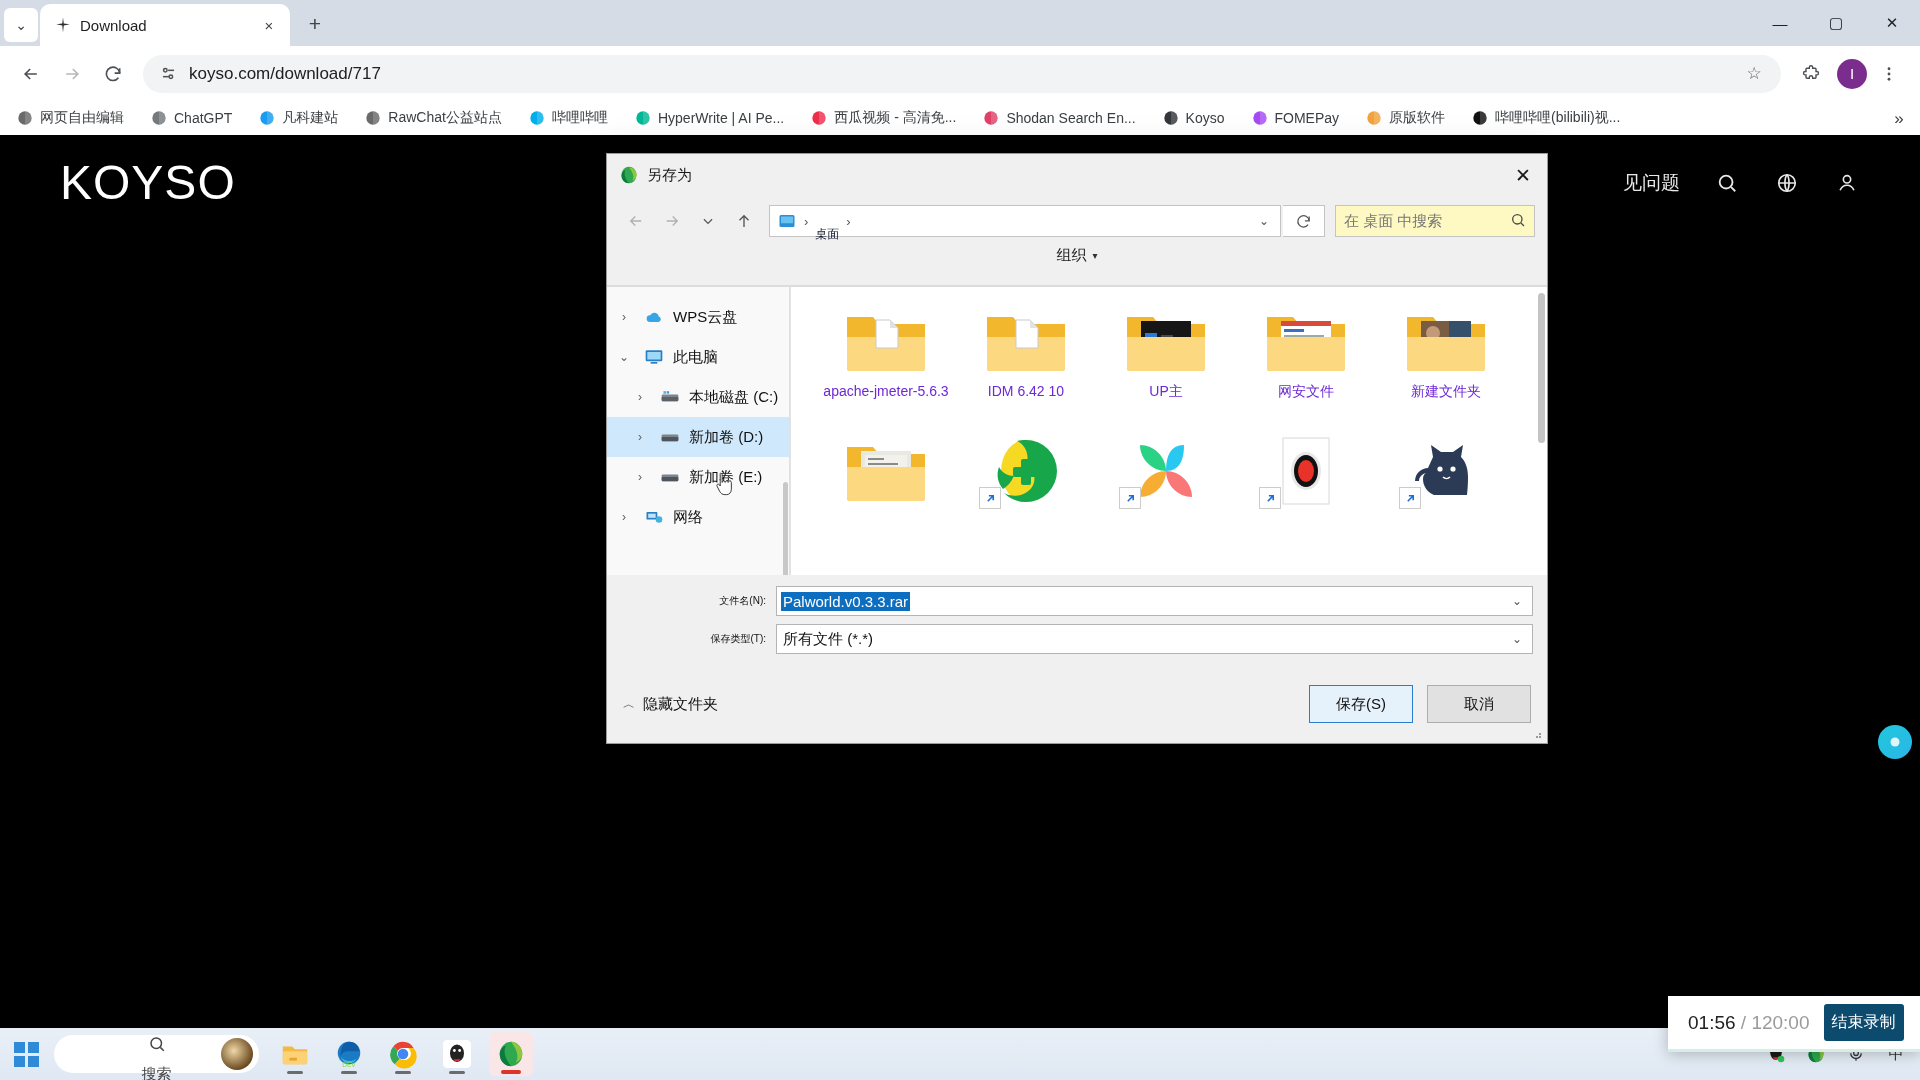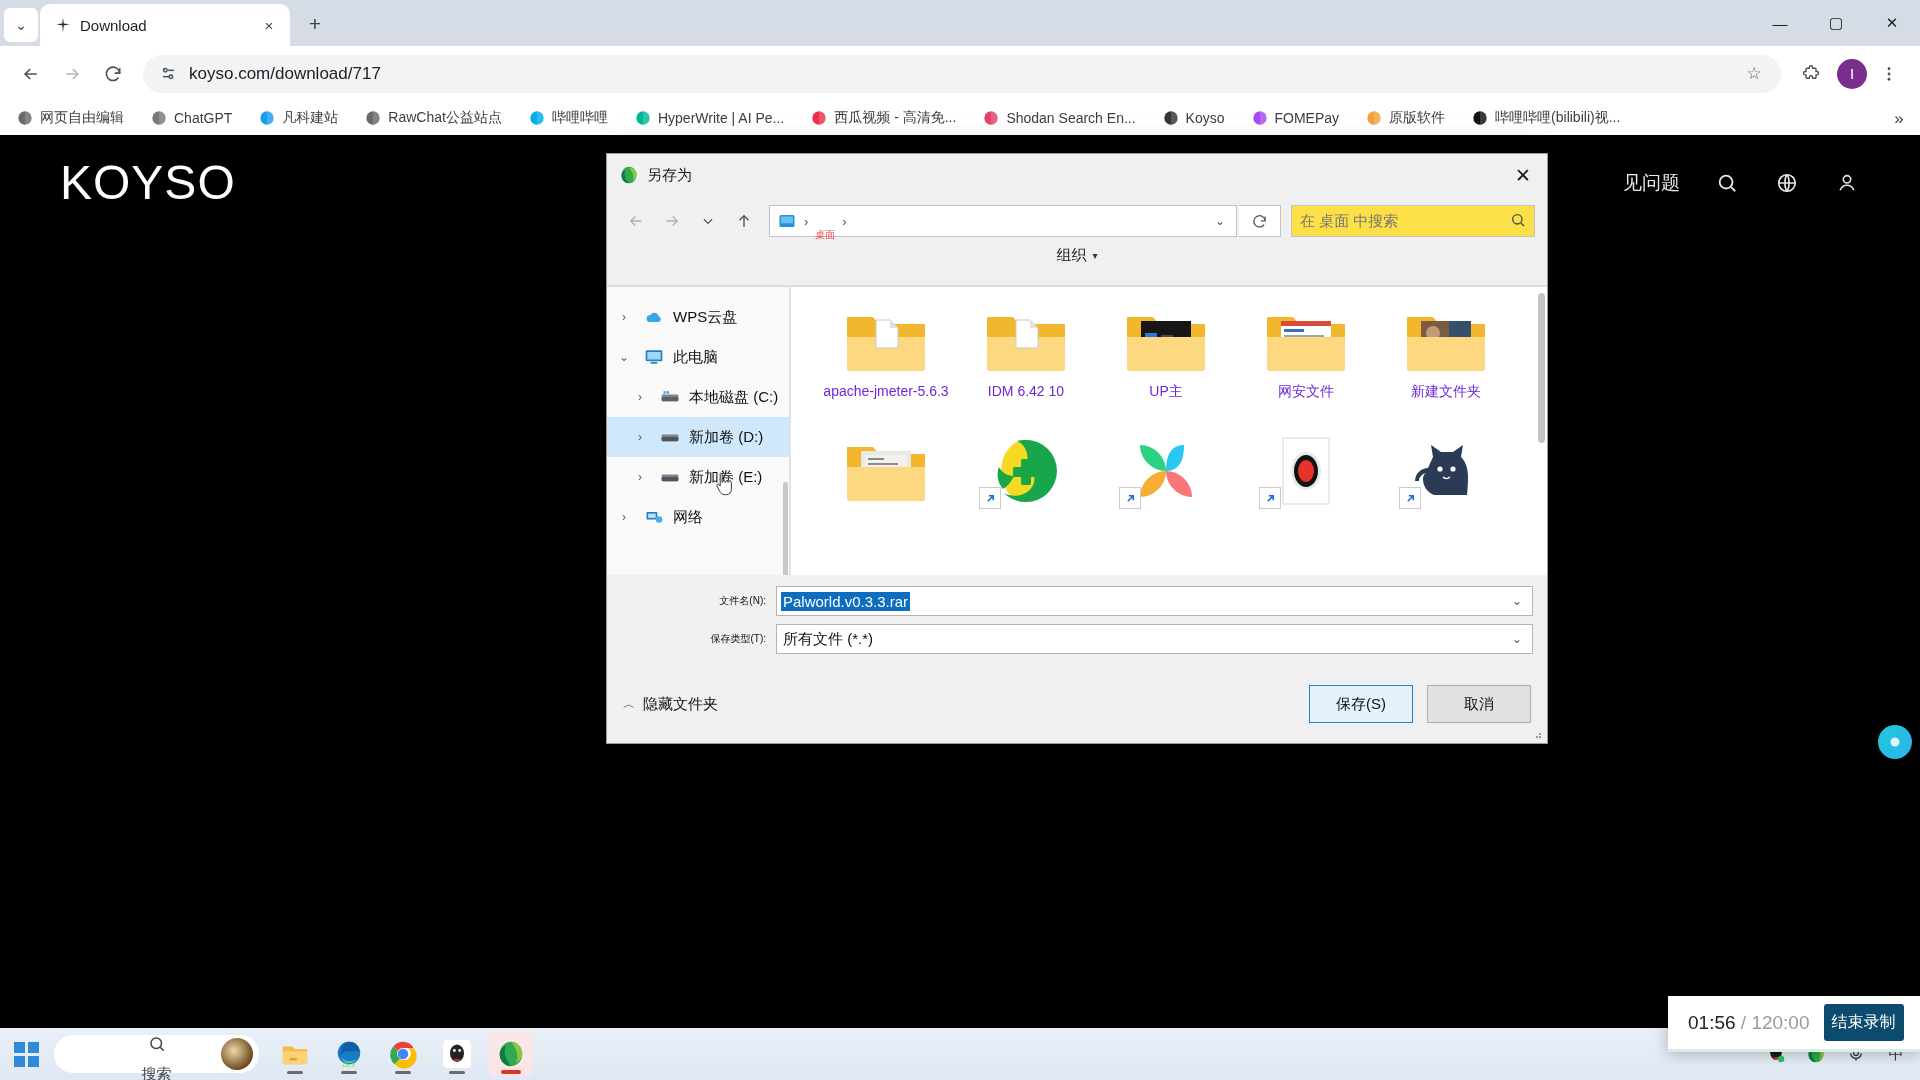--- a/index.html
+++ b/index.html
@@ -77,26 +77,26 @@
   .dlg-close { margin-left:auto; width:48px;height:42px;display:flex;align-items:center;justify-content:center;font-size:19px;color:#1a1a1a;}
 
   .dlg-navbar { height:50px; display:flex; align-items:center; padding:0 12px; gap:2px; }
   .nav-btn { width:34px;height:34px;display:flex;align-items:center;justify-content:center;color:#555;flex:none; }
   .nav-btn.dim { color:#b0b0b0; }
   .addressbar {
     flex:1; height:32px; background:#fff; border:1px solid #c4c4c4;
     display:flex; align-items:center; gap:7px; padding:0 6px 0 8px; margin-left:6px;
   }
   .crumb-ico { width:19px;height:19px;flex:none; }
-  .crumb { font-size:10px; color:#ef4444;margin-top:27px; }
+  .crumb { font-size:12px; color:#0f172a;margin-top:27px; }
   .crumb-sep { color:#555; font-size:13px; }
   .addr-caret { margin-left:auto; color:#555; font-size:12px; padding-right:5px;}
   .refresh-box { width:42px;height:32px;border:1px solid #c4c4c4;border-left:none;background:#fff;display:flex;align-items:center;justify-content:center;color:#555;}
   .searchbox {
-    width:244px; height:32px; background:#fde047; border:1px solid #c4c4c4;
+    width:200px; height:32px; background:#fef9c3; border:1px solid #c4c4c4;
     display:flex; align-items:center; padding:0 8px; margin-left:8px; gap:6px;
   }
   .search-ph { flex:1; color:#767676; font-size:15px; }
 
   .dlg-cmdbar { height:40px; display:flex; align-items:center; padding:0 14px; gap:22px; border-bottom:1px solid #dcdcdc;flex-direction:column;}
   .cmd { font-size:15px; color:#1b1b1b; display:flex; align-items:center; gap:6px; }
   .cmd .caret { font-size:10px; color:#333; }
   .cmd-right { margin-left:auto; display:flex; align-items:center; gap:10px; }
   .viewbtn { display:flex; align-items:center; gap:7px; color:#333;}
   .helpbtn { width:22px;height:22px;border-radius:50%;background:#2a7dd1;color:#fff;display:flex;align-items:center;justify-content:center;font-size:14px;font-weight:bold;}

